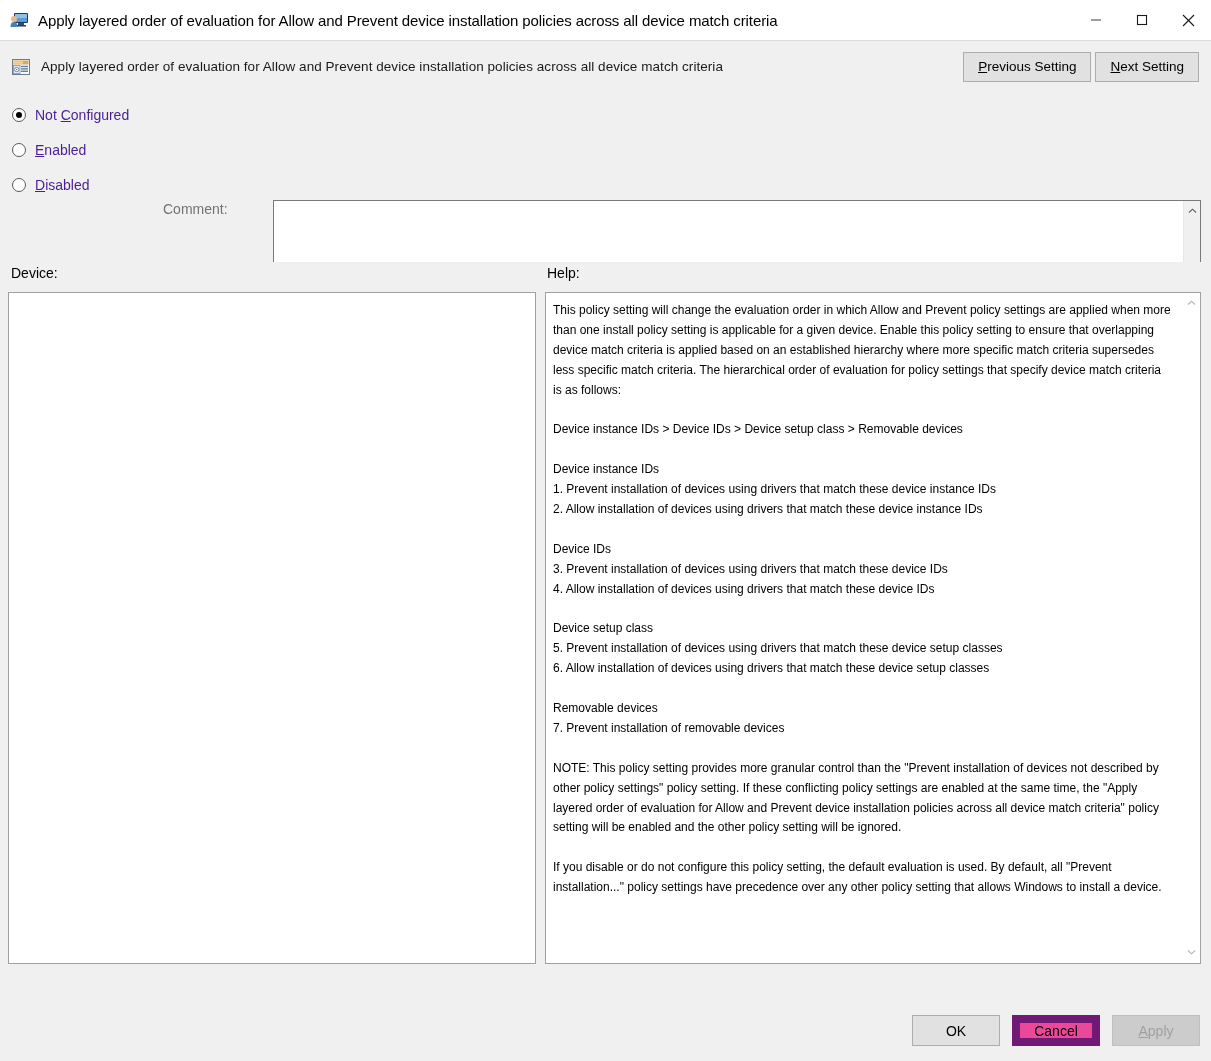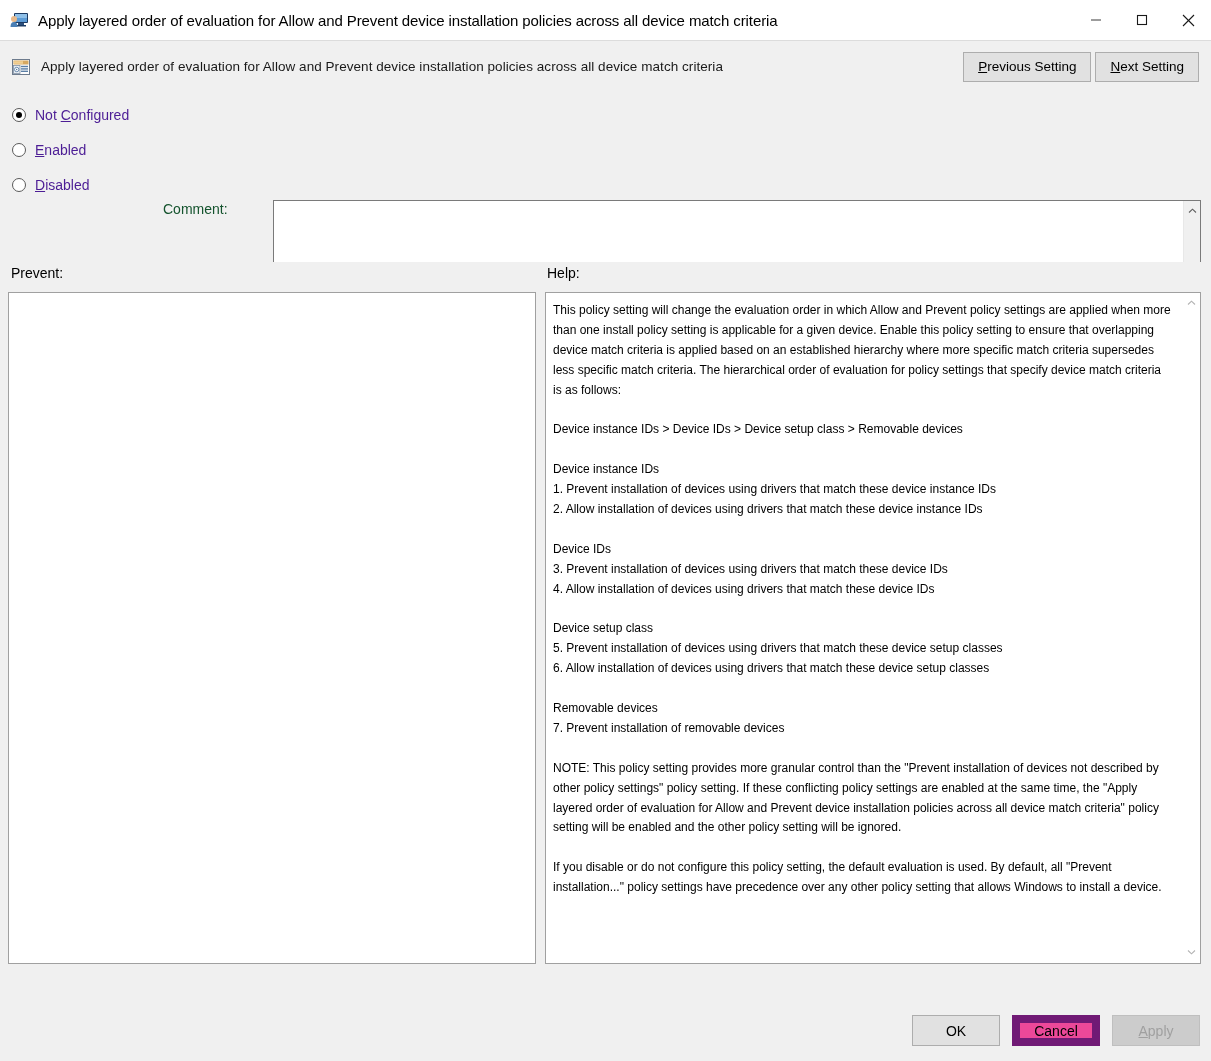--- a/index.html
+++ b/index.html
@@ -156,21 +156,21 @@
   .radio-label {
     font-size: 14px;
     color: #4c1d95;
     white-space: nowrap;
   }
   .radio-label u { text-decoration: underline; }
 
   .field-label {
     position: absolute;
     font-size: 14px;
-    color: #14532d;
+    color: #737373;
     text-align: left;
   }
   .lbl-comment { left: 163px; top: 109px; }
   .lbl-supported { left: 163px; top: 207px; }
 
   .textbox {
     position: absolute;
     background: #ffffff;
     border: 1px solid #7a7a7a;
     display: flex;
@@ -406,21 +406,21 @@
         <span class="arrow">
           <svg width="9" height="6" viewBox="0 0 9 6">
               <polyline points="1,1.5 4.5,4.8 8,1.5" fill="none" stroke="#999999" stroke-width="1.1"></polyline>
             </svg>
         </span>
       </div>
     </div>
   </div>
 
   <div class="panel-labels">
-    <div class="lbl-options">Prevent:</div>
+    <div class="lbl-options">Device:</div>
     <div class="lbl-help">Help:</div>
   </div>
 
   <div class="panels">
     <div class="options-panel">
       <div></div>
     </div>
 
     <div class="help-panel">
       <div class="help-text">

